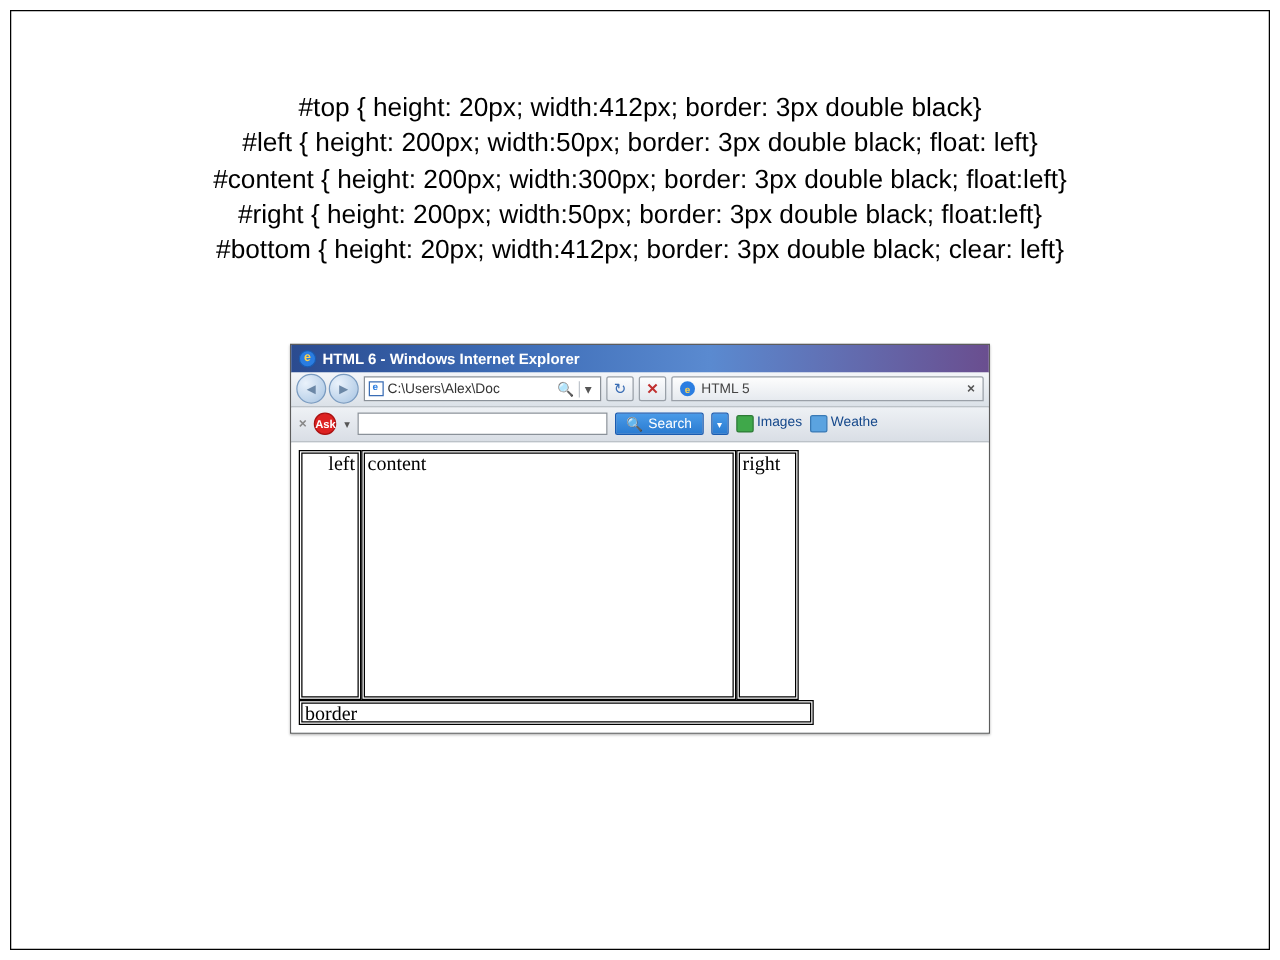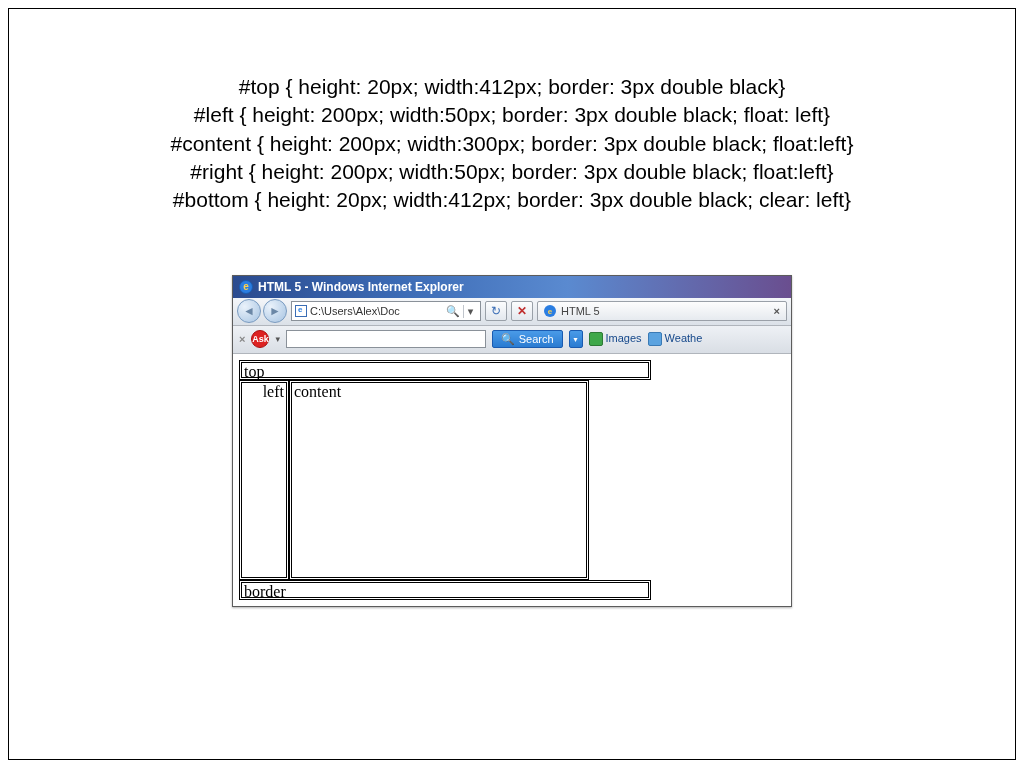--- a/index.html
+++ b/index.html
@@ -192,21 +192,21 @@
     <div>#top { height: 20px; width:412px; border: 3px double black}</div>
     <div>#left { height: 200px; width:50px; border: 3px double black; float: left}</div>
     <div>#content { height: 200px; width:300px; border: 3px double black; float:left}</div>
     <div>#right { height: 200px; width:50px; border: 3px double black; float:left}</div>
     <div>#bottom { height: 20px; width:412px; border: 3px double black; clear: left}</div>
   </div>
 
   <div class="browser">
     <div class="titlebar">
       <span class="e-icon">e</span>
-      <span>HTML 5 - Windows Internet Explorer</span>
+      <span>HTML 6 - Windows Internet Explorer</span>
     </div>
 
     <div class="navbar">
       <div class="nav-pair">
         <div class="nav-btn">◄</div>
         <div class="nav-btn">►</div>
       </div>
       <div class="addr-wrap">
         <span class="page-icon"></span>
         <span class="addr-text">C:\Users\Alex\Doc</span>
@@ -236,20 +236,20 @@
         <span class="green-ic"></span>
         <span>Images</span>
       </div>
       <div class="tb-item">
         <span class="blue-ic"></span>
         <span>Weathe</span>
       </div>
     </div>
 
     <div class="page">
-      <div id="top" class="layout-box">top</div>
       <div id="left" class="layout-box">left</div>
       <div id="content" class="layout-box">content</div>
+      <div id="right" class="layout-box">right</div>
       <div id="bottom" class="layout-box">border</div>
     </div>
   </div>
 
 </div>
 
 </body></html>

